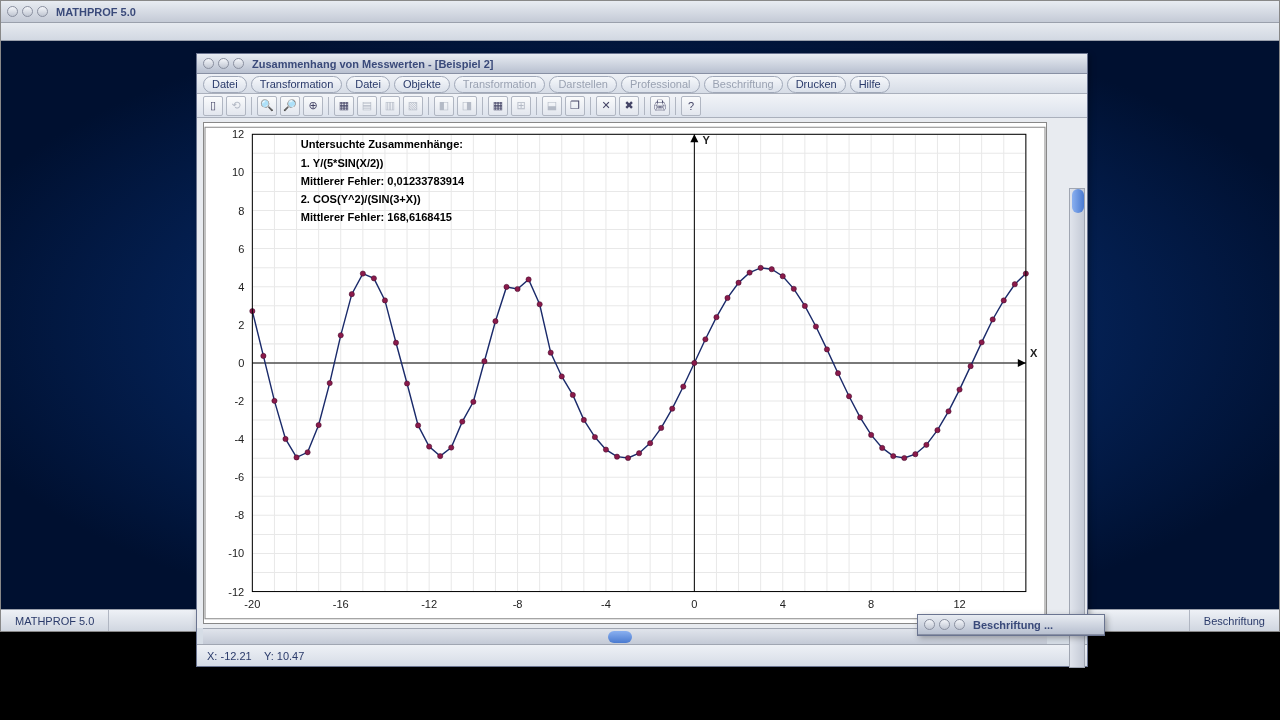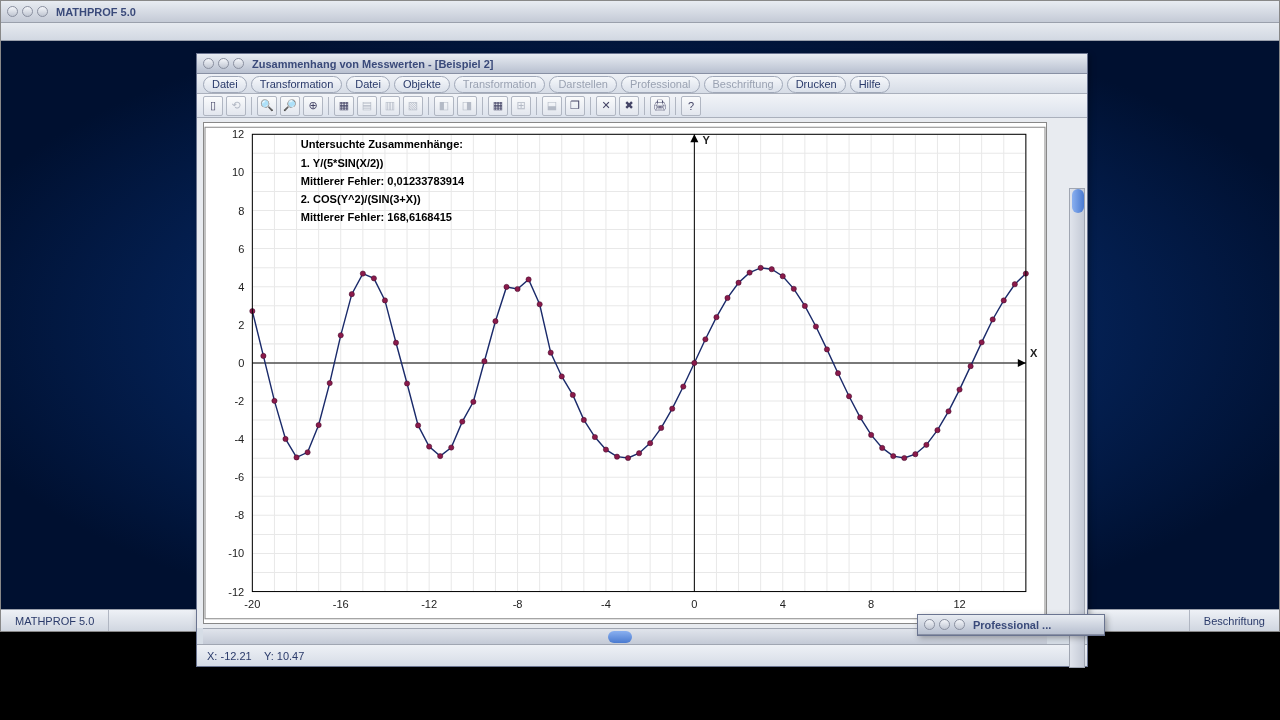--- a/index.html
+++ b/index.html
@@ -297,21 +297,21 @@
         <span>10.47</span>
       </div>
 
       <div class="float-win">
         <div class="child-tb">
           <div class="tb-dots">
             <div class="tb-dot"></div>
             <div class="tb-dot"></div>
             <div class="tb-dot"></div>
           </div>
-          <div class="tb-title">Professional ...</div>
+          <div class="tb-title">Beschriftung ...</div>
         </div>
       </div>
     </div>
   </div>
 
   <div class="bot-status">
     <div class="bs-cell">MATHPROF 5.0</div>
     <div class="bs-cell right">Beschriftung</div>
   </div>
 </div>

